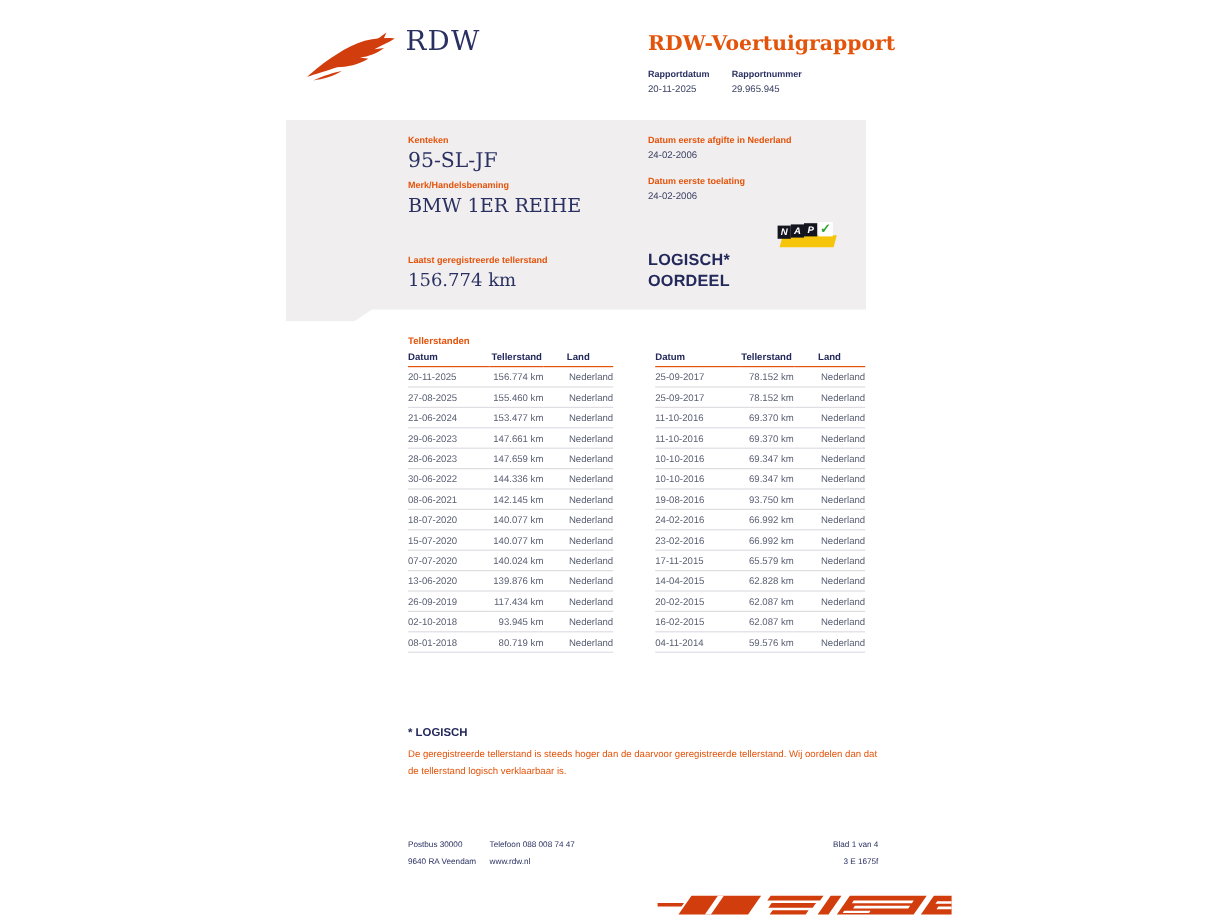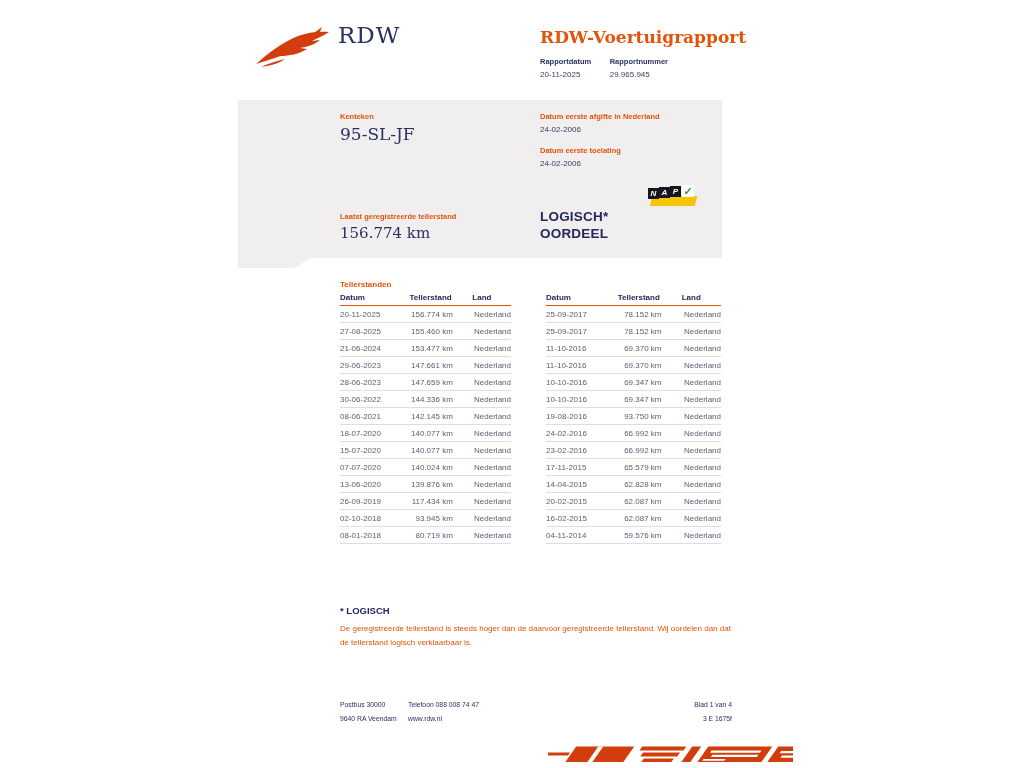--- a/index.html
+++ b/index.html
@@ -94,20 +94,24 @@
     <div class="pair">
       <span class="lbl">Rapportnummer</span>
       <span class="val">29.965.945</span>
     </div>
   </div>
 
   <section class="panel">
     <div class="field" style="left:102px; top:12px;">
       <span class="flabel">Kenteken</span>
       <span class="fvalue-lg" style="font-size:17px;">95-SL-JF</span>
+    </div>
+    <div class="field" style="left:102px; top:50px;">
+      <span class="flabel">Merk/Handelsbenaming</span>
+      <span class="fvalue-lg">BMW 1ER REIHE</span>
     </div>
     <div class="field" style="left:102px; top:112px;">
       <span class="flabel">Laatst geregistreerde tellerstand</span>
       <span class="fvalue-lg" style="font-size:15px;">156.774 km</span>
     </div>
     <div class="field" style="left:302px; top:12px;">
       <span class="flabel">Datum eerste afgifte in Nederland</span>
       <span class="fvalue-sm">24-02-2006</span>
     </div>
     <div class="field" style="left:302px; top:46px;">

